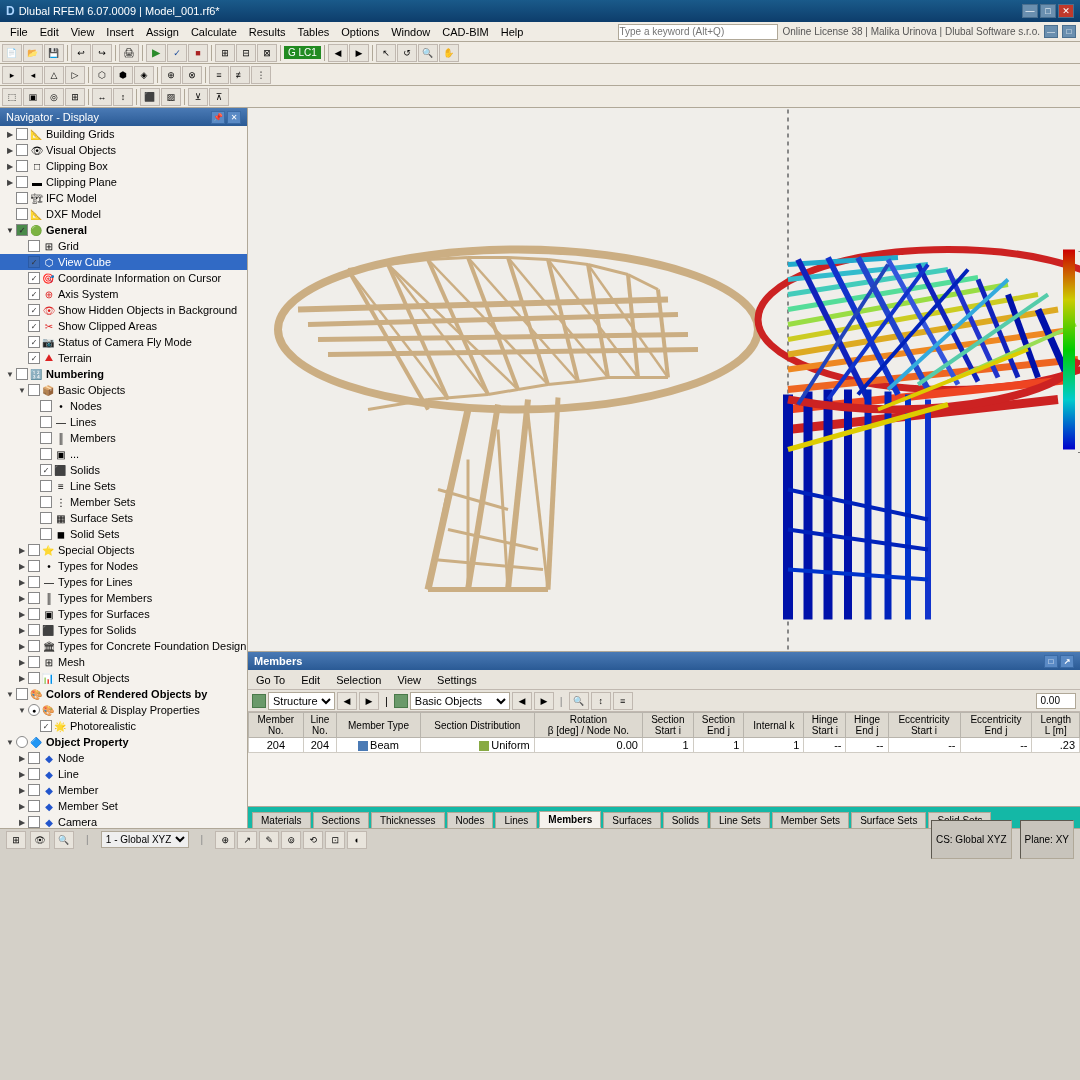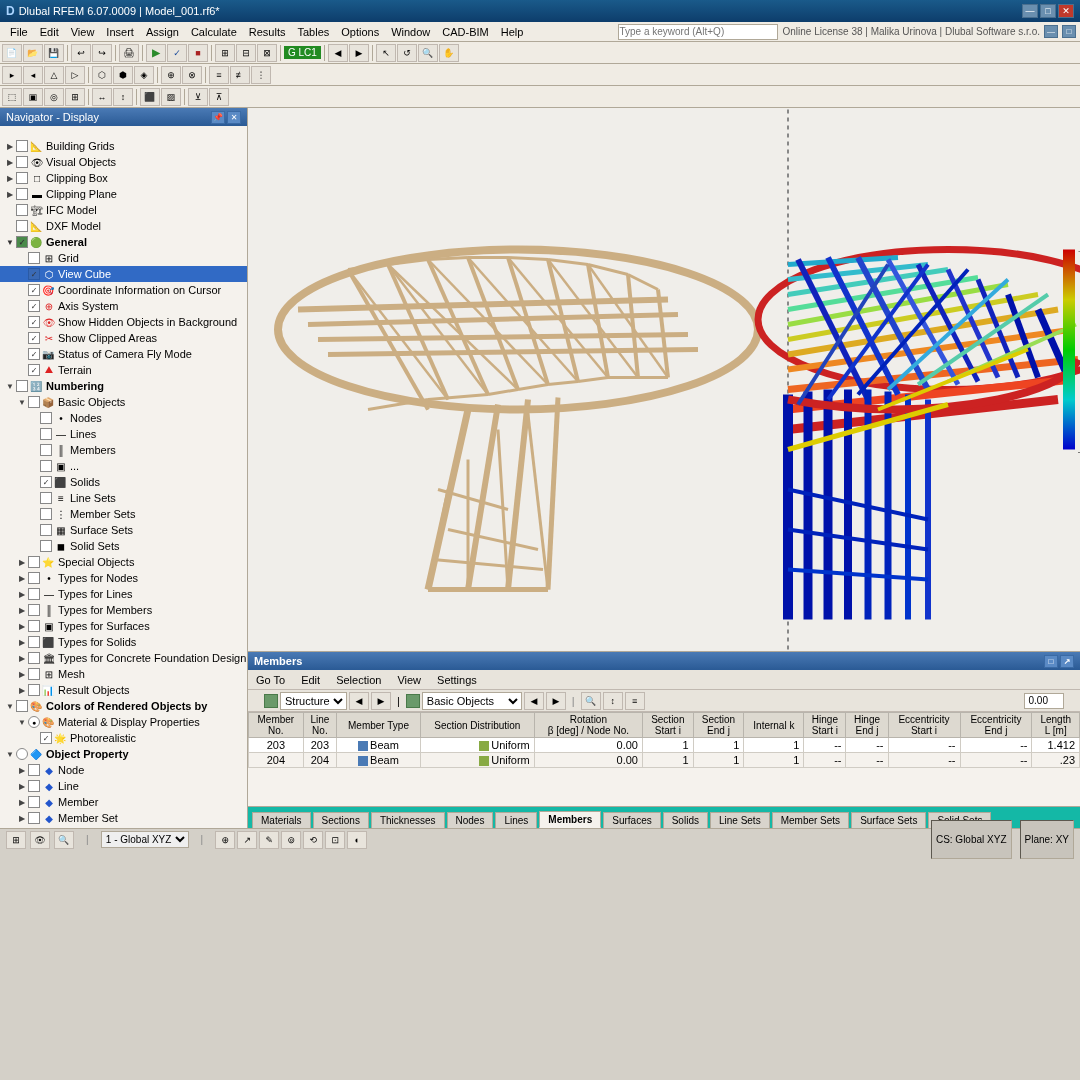--- a/index.html
+++ b/index.html
@@ -75,21 +75,20 @@
     }
 
     
     #left-panel {
       width: 248px;
       background: #f5f2ed;
       border-right: 1px solid #b0a898;
       display: flex;
       flex-direction: column;
       flex-shrink: 0;
-      gap: 12px;
     }
     #nav-header {
       background: linear-gradient(to bottom, #4a7ab5, #2a5a95);
       color: white;
       padding: 2px 6px;
       font-size: 11px;
       display: flex;
       align-items: center;
       justify-content: space-between;
       height: 18px;
@@ -213,21 +212,21 @@
       font-size: 11px;
     }
     .bottom-menu { cursor: pointer; padding: 2px 4px; }
 
     #bottom-sub-toolbar {
       height: 22px;
       background: #e8e4dc;
       border-bottom: 1px solid #c0b8b0;
       display: flex;
       align-items: center;
-      padding: 0 16px;
+      padding: 0 4px;
       gap: 2px;
     }
     .filter-select {
       height: 18px;
       font-size: 11px;
       border: 1px solid #b0a898;
       background: white;
     }
 
     #bottom-table-container {
@@ -915,39 +914,20 @@
               <th>Section<br>End j</th>
               <th>Internal k</th>
               <th>Hinge<br>Start i</th>
               <th>Hinge<br>End j</th>
               <th>Eccentricity<br>Start i</th>
               <th>Eccentricity<br>End j</th>
               <th>Length<br>L [m]</th>
             </tr>
           </thead>
           <tbody>
-            <tr>
-              <td>203</td>
-              <td>203</td>
-              <td>
-                <span style="display:inline-block;width:10px;height:10px;background:#4a7ab5;margin-right:2px;vertical-align:middle;"></span>Beam
-              </td>
-              <td>
-                <span style="display:inline-block;width:10px;height:10px;background:#88aa44;margin-right:2px;vertical-align:middle;"></span>Uniform
-              </td>
-              <td>0.00</td>
-              <td>1</td>
-              <td>1</td>
-              <td>1</td>
-              <td>--</td>
-              <td>--</td>
-              <td>--</td>
-              <td>--</td>
-              <td>1.412</td>
-            </tr>
             <tr>
               <td>204</td>
               <td>204</td>
               <td>
                 <span style="display:inline-block;width:10px;height:10px;background:#4a7ab5;margin-right:2px;vertical-align:middle;"></span>Beam
               </td>
               <td>
                 <span style="display:inline-block;width:10px;height:10px;background:#88aa44;margin-right:2px;vertical-align:middle;"></span>Uniform
               </td>
               <td>0.00</td>

